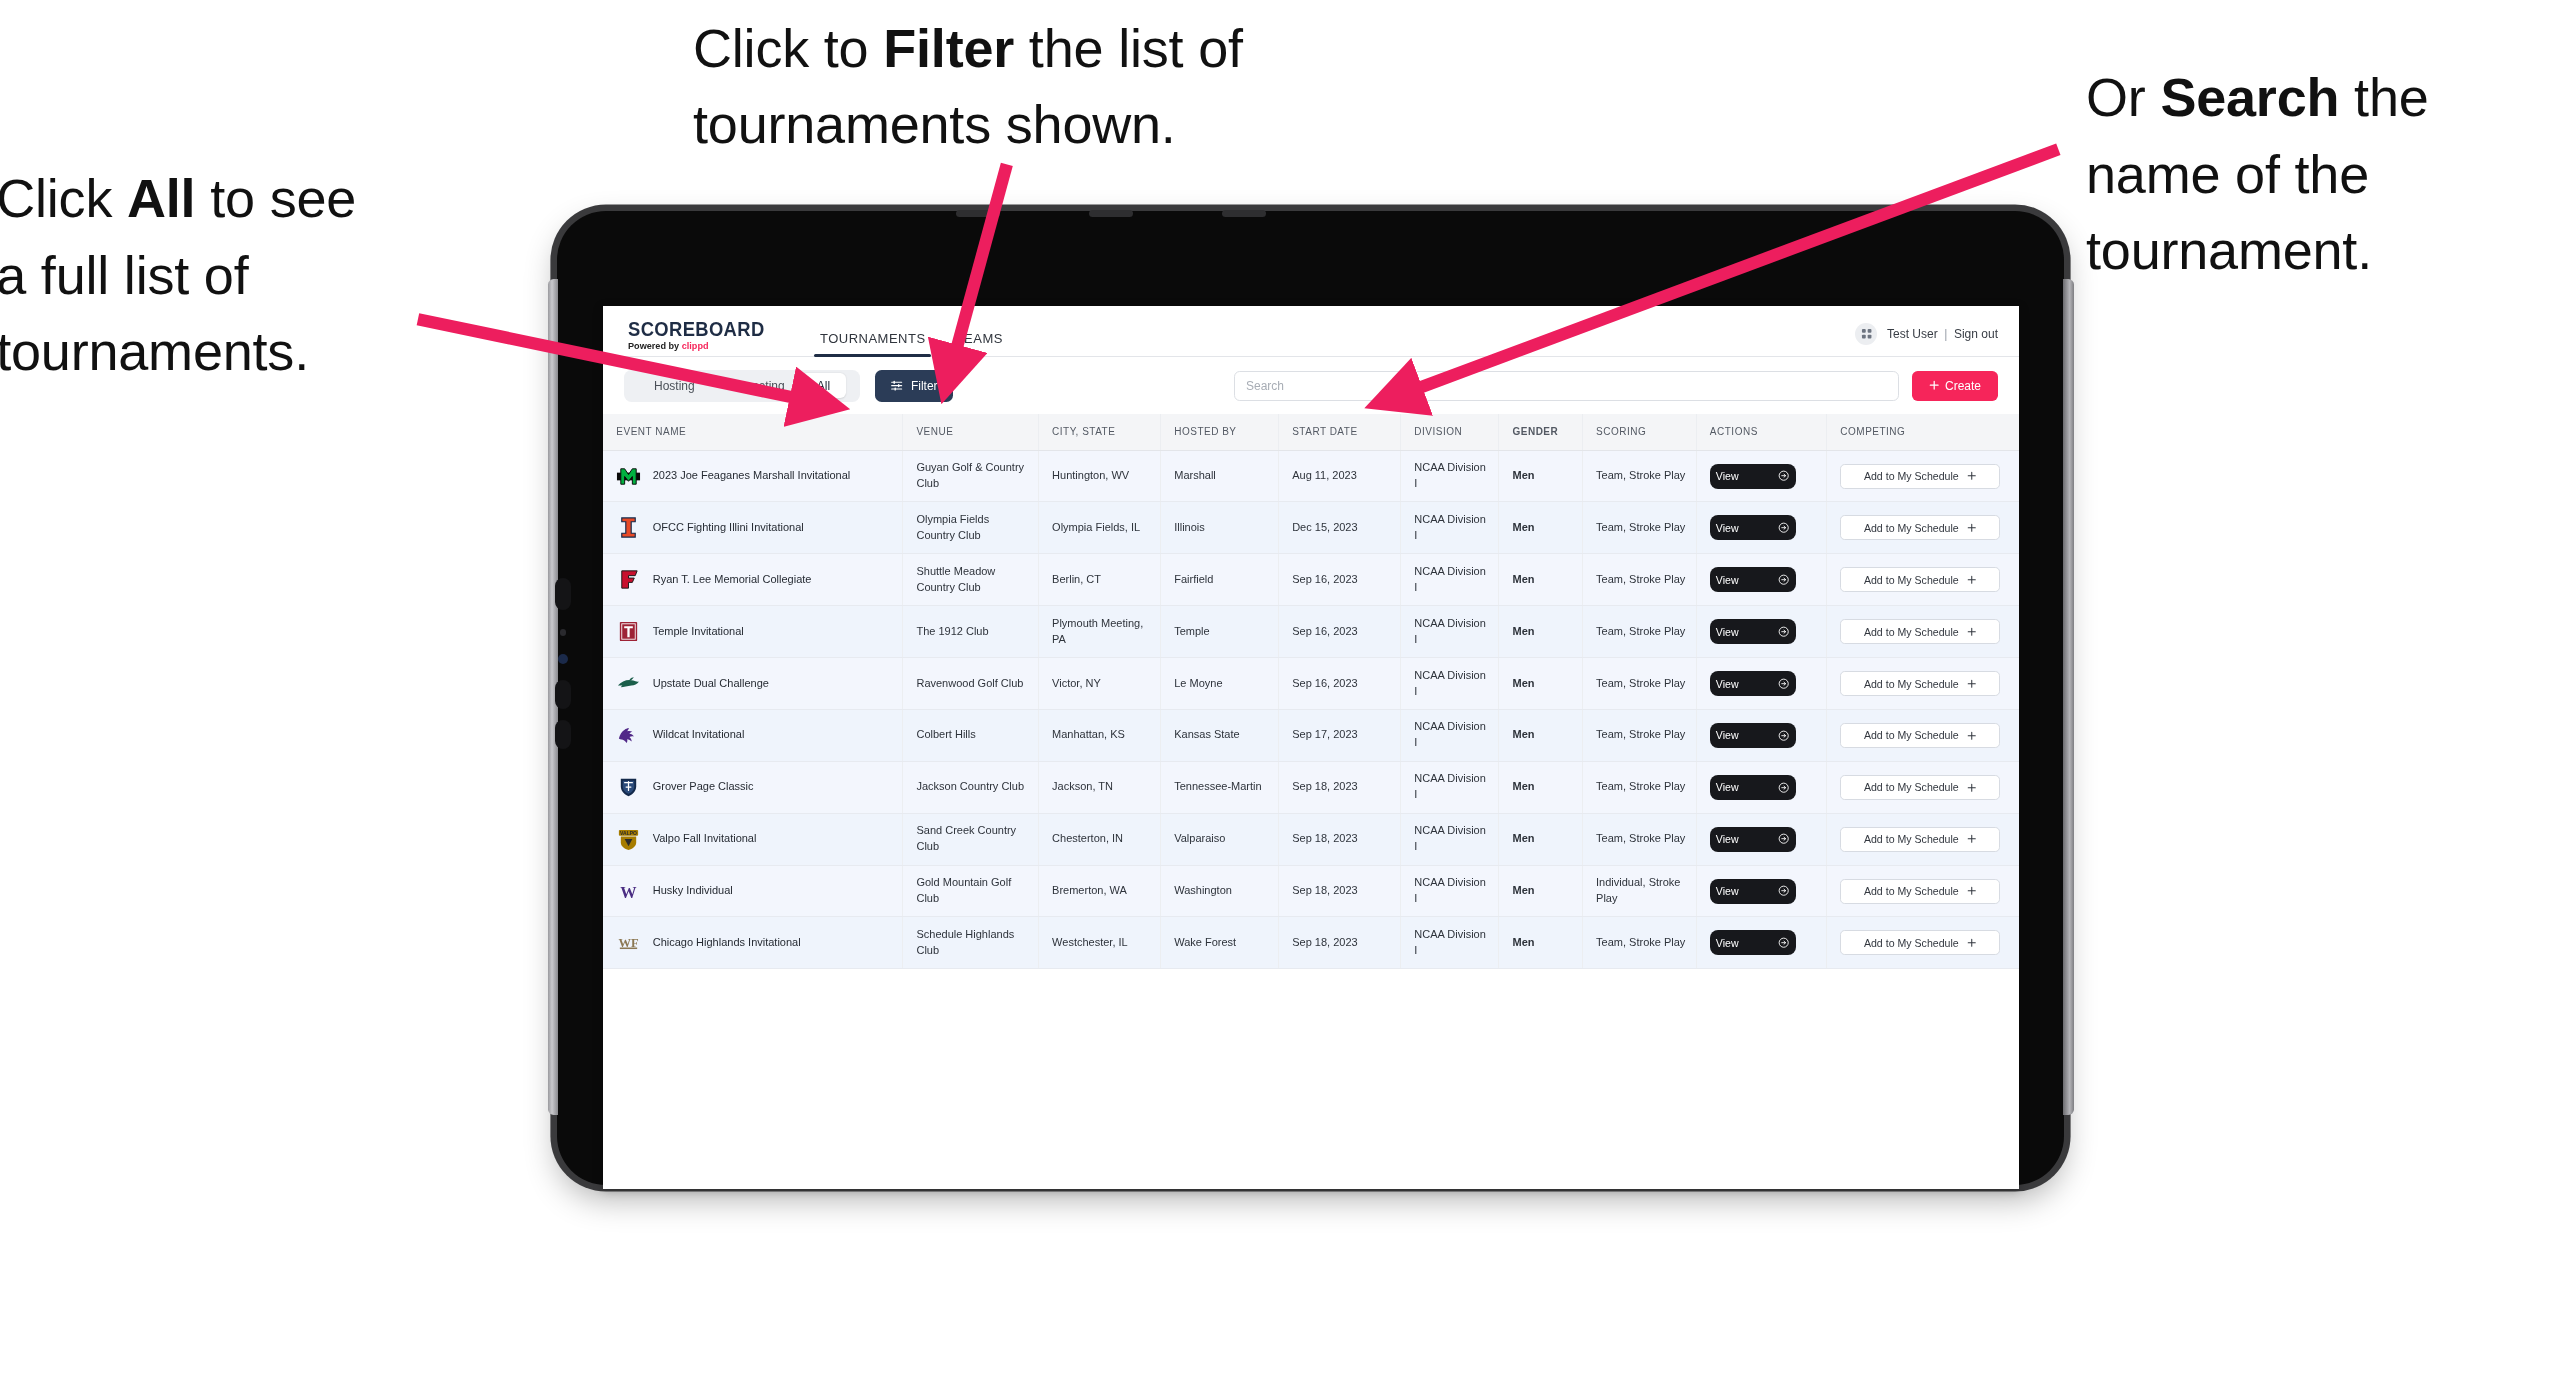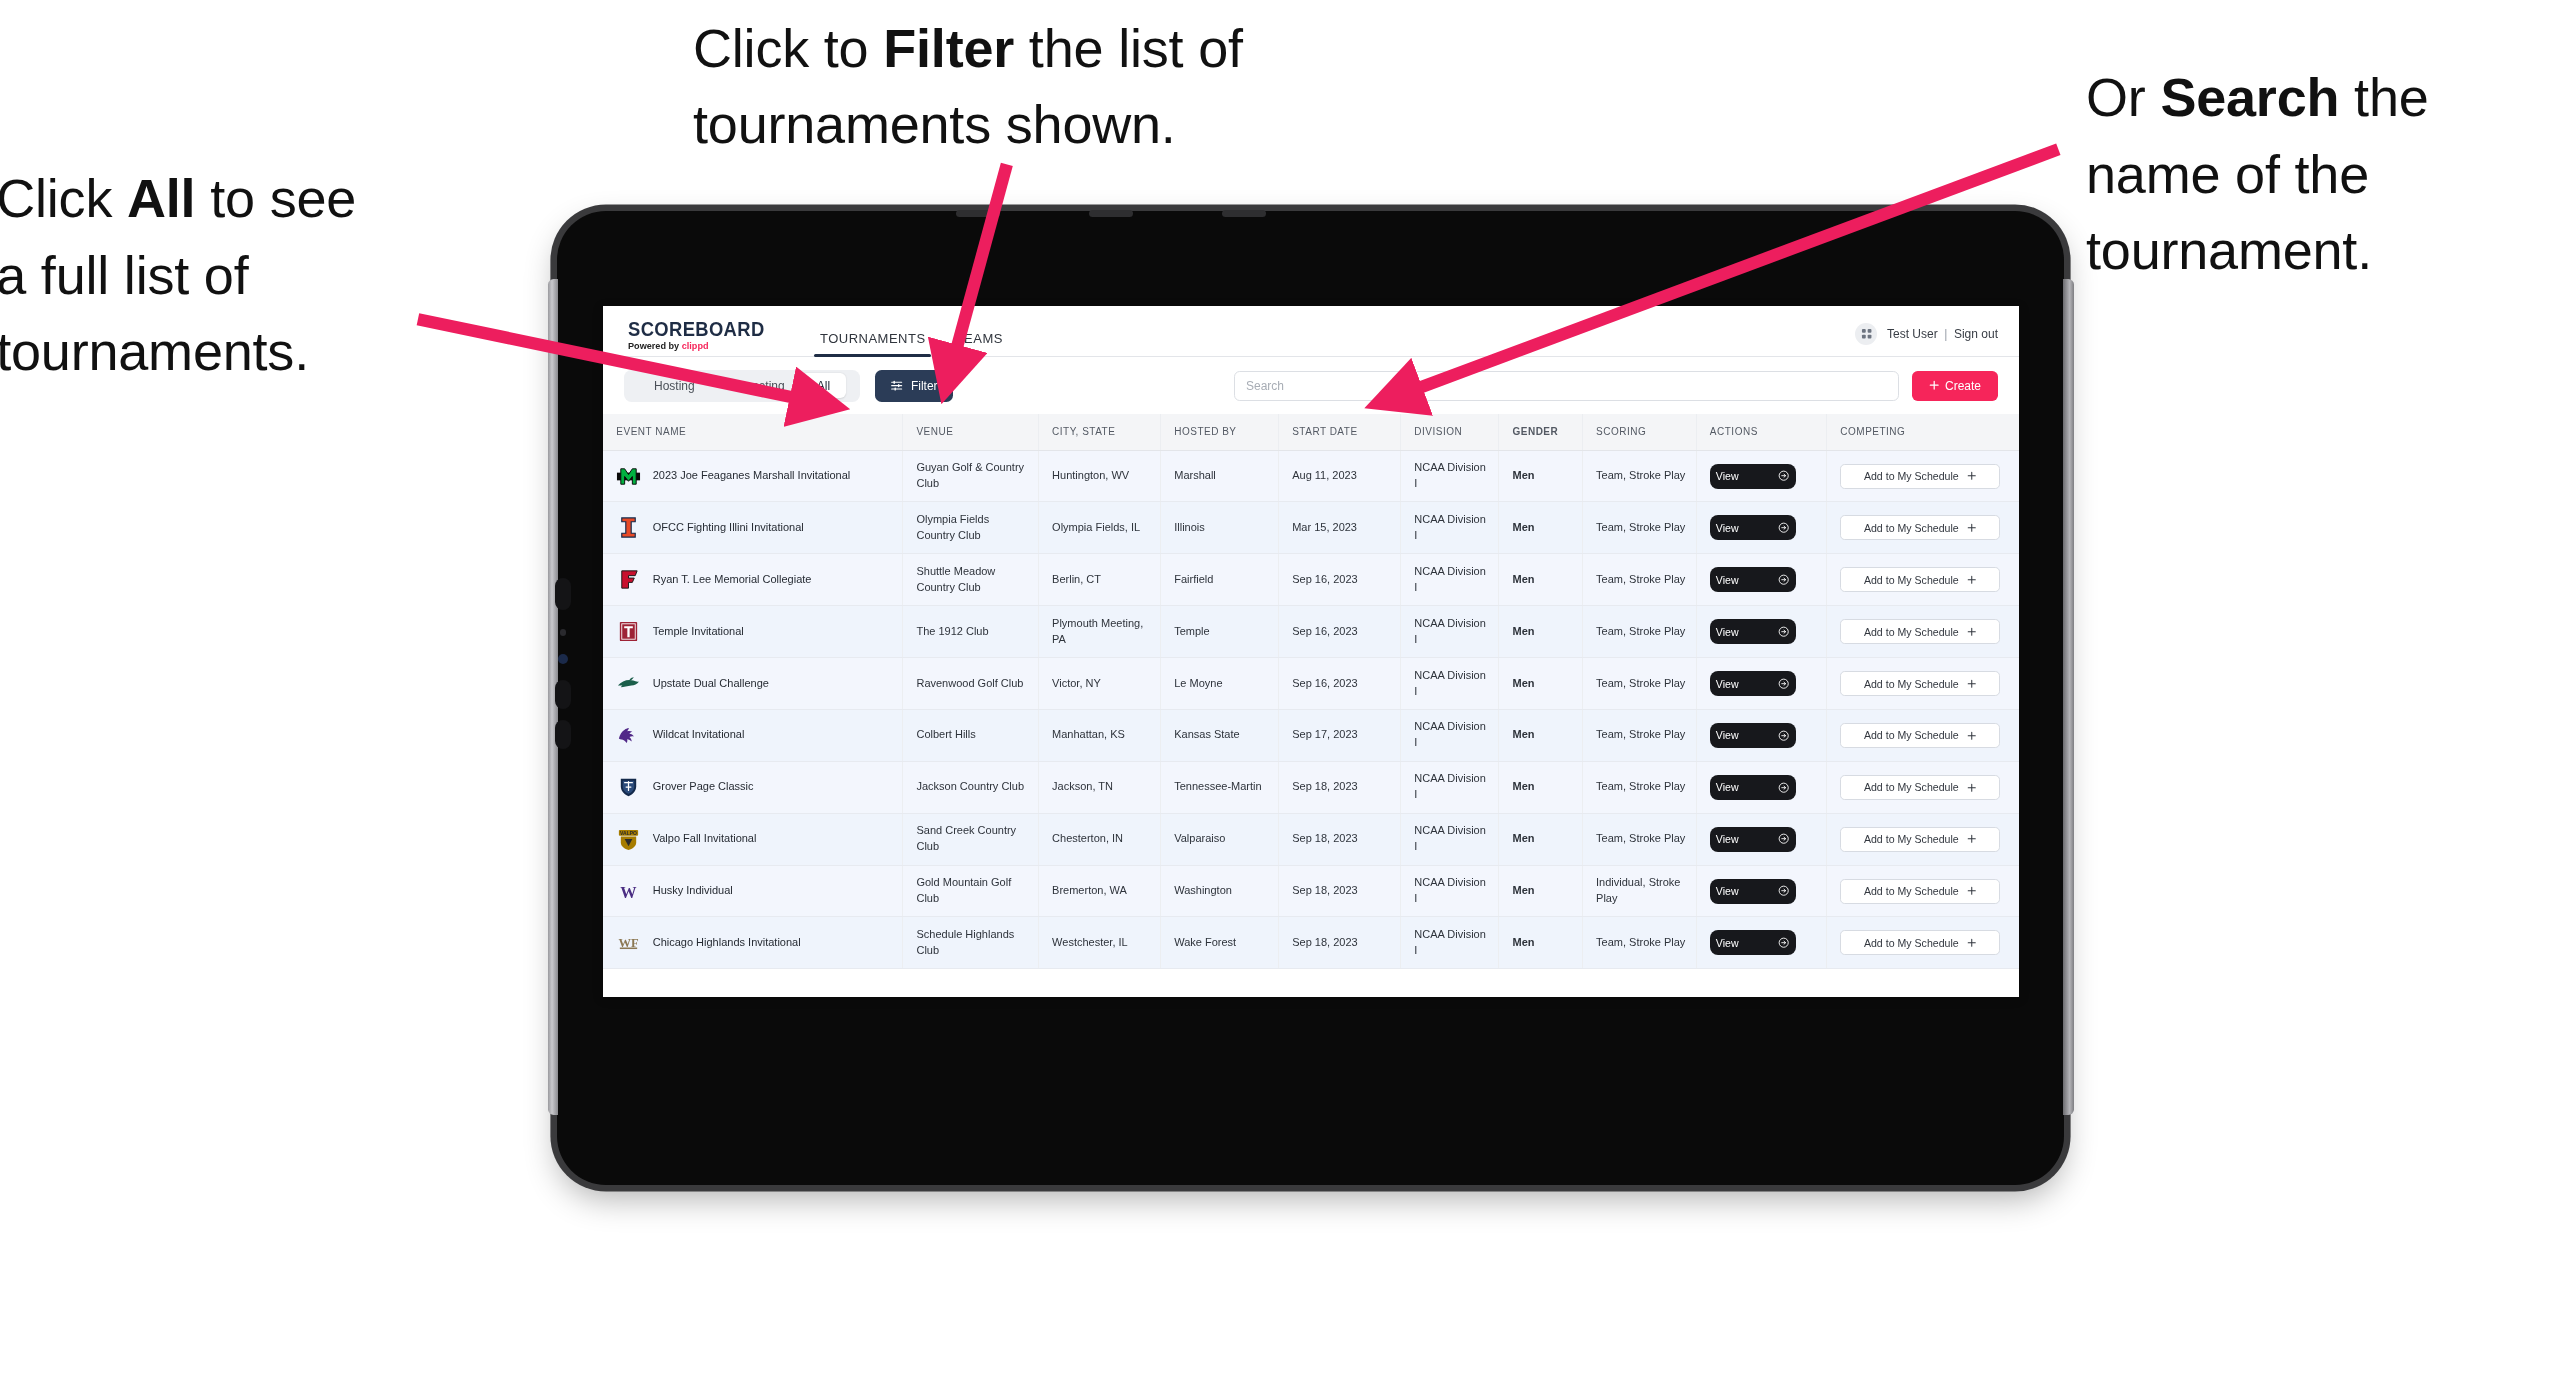--- a/index.html
+++ b/index.html
@@ -59,21 +59,21 @@
   .cam-e{left:-1.9px;top:509px;width:16px;height:28.5px;border-radius:8.5px;background:#141416;}
   .top-slot{position:absolute;top:-0.9px;width:44px;height:6.6px;background:#2e2e30;border-radius:3.8px;}
   .top-slot.s1{left:399px;}
   .top-slot.s2{left:532px;}
   .top-slot.s3{left:665px;}
 
   
   #screen{
     position:absolute;
     left:46px;top:95px;
-    width:1416px;height:691px;
+    width:1416px;height:883px;
     background:#ffffff;
     overflow:hidden;
     box-shadow:0 1.9px 9.5px rgba(0,0,0,.25);
   }
 
   
   .app-header{
     height:50px;background:#ffffff;
     display:flex;align-items:flex-end;
     border-bottom:0.9px solid #e3e5e9;
@@ -352,21 +352,21 @@
                     <svg width="25" height="25" viewBox="0 0 26 26">
                       <path d="M6 3h14v4h-4.2v12H20v4H6v-4h4.2V7H6z" fill="#E84A27" stroke="#13294B" stroke-width="1.2"></path>
                     </svg>
                   </span>
                   <span class="ev-name">OFCC Fighting Illini Invitational</span>
                 </div>
               </td>
               <td class="c-venue">Olympia Fields Country Club</td>
               <td class="c-city">Olympia Fields, IL</td>
               <td class="c-host">Illinois</td>
-              <td class="c-date">Mar 15, 2023</td>
+              <td class="c-date">Dec 15, 2023</td>
               <td class="c-div">NCAA Division I</td>
               <td class="c-gender">Men</td>
               <td class="c-scoring">Team, Stroke Play</td>
               <td class="c-actions">
                 <button class="view-btn">
                   <span>View</span>
                   <svg width="11.4" height="11.4" viewBox="0 0 14 14">
                     <circle cx="7" cy="7" r="5.6" fill="none" stroke="#fff" stroke-width="1.1"></circle>
                     <path d="M4.6 7h4.6M7.4 5.2 9.4 7l-2 1.8" stroke="#fff" stroke-width="1.1" fill="none" stroke-linecap="round" stroke-linejoin="round"></path>
                   </svg>

